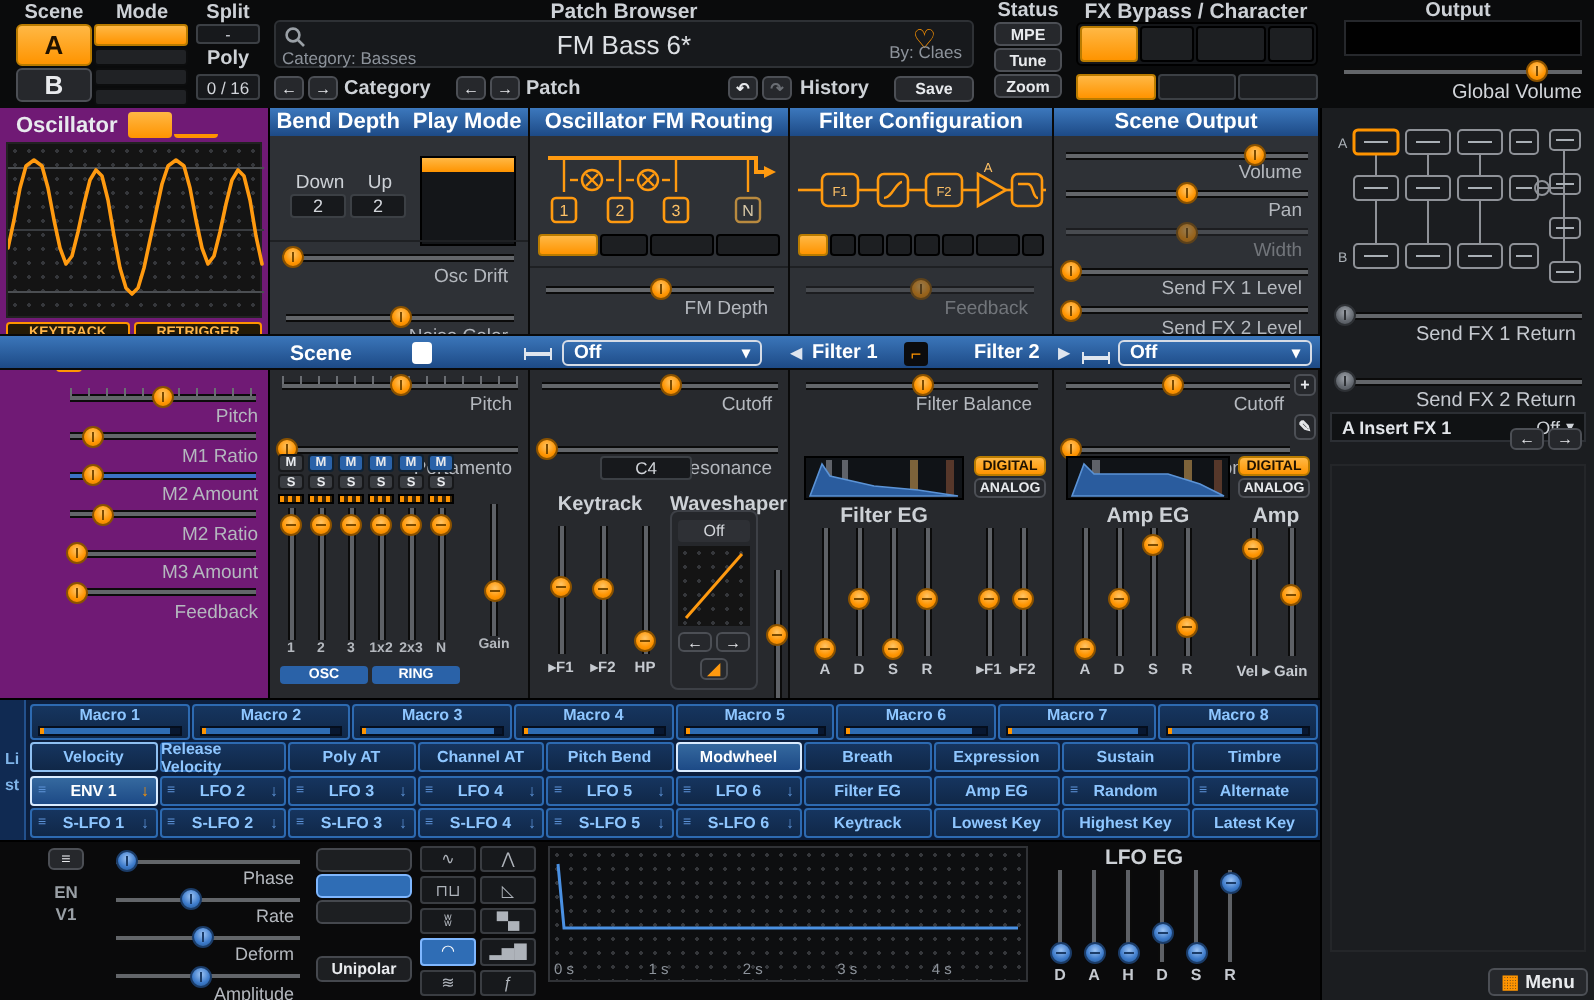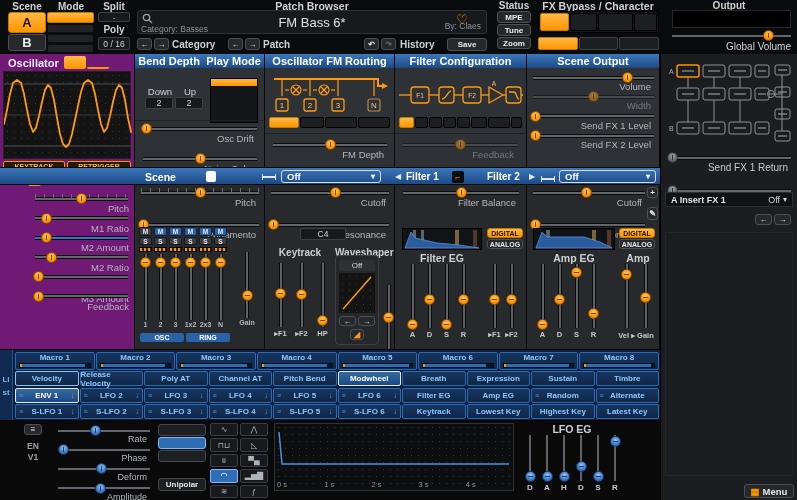--- a/index.html
+++ b/index.html
@@ -214,21 +214,21 @@
             <i class="htrack"></i>
             <i class="hhandle"></i>
           </div>
           <div class="plabel" style="top:12px">M2 Ratio</div>
         </div>
         <div class="prow" style="height: 19.6px; --pos: 4%;">
           <div class="hslider" style="position:absolute;left:33px;right:4px;top:2px">
             <i class="htrack"></i>
             <i class="hhandle"></i>
           </div>
-          <div class="plabel" style="top:24px">M3 Amount</div>
+          <div class="plabel" style="top:12px">M3 Amount</div>
         </div>
         <div class="prow" style="height: 19.6px; --pos: 4%;">
           <div class="hslider" style="position:absolute;left:33px;right:4px;top:2px">
             <i class="htrack"></i>
             <i class="hhandle"></i>
           </div>
           <div class="plabel" style="top:12px">Feedback</div>
         </div>
     </div>
   </div>
@@ -360,20 +360,27 @@
   </div>
 
   <div class="abs" style="left:527px;top:68px;width:133px;height:99px;background:#2e3136;border-right:1px solid #0a0a0a">
     <div class="abs" style="left:6px;top:2px;width:121px">
       <div class="prow" style="height: 19.4px; --pos: 78%;">
           <div class="hslider" style="position:absolute;left:0;right:0;top:2px">
             <i class="htrack"></i>
             <i class="hhandle"></i>
           </div>
           <div class="plabel" style="top:11px">Volume</div>
+        </div>
+        <div class="prow" style="height: 19.4px; --pos: 50%;">
+          <div class="hslider" style="position:absolute;left:0;right:0;top:2px">
+            <i class="htrack"></i>
+            <i class="hhandle"></i>
+          </div>
+          <div class="plabel" style="top:11px">Pan</div>
         </div>
         <div class="prow dim" style="height: 19.4px; --pos: 50%;">
           <div class="hslider" style="position:absolute;left:0;right:0;top:2px">
             <i class="htrack"></i>
             <i class="hhandle"></i>
           </div>
           <div class="plabel" style="top:11px">Width</div>
         </div>
         <div class="prow" style="height: 19.4px; --pos: 2%;">
           <div class="hslider" style="position:absolute;left:0;right:0;top:2px">
@@ -766,21 +773,21 @@
         </div>
       <div class="plabel" style="top:10px;font-size:10px;color:#c6cad0">Send FX 1 Return</div>
     </div>
     <div class="abs prow gray" style="left:8px;top:120px;width:122px">
       <div class="hslider" style="--pos: 3%;">
           <i class="htrack"></i>
           <i class="hhandle"></i>
         </div>
       <div class="plabel" style="top:10px;font-size:10px;color:#c6cad0">Send FX 2 Return</div>
     </div>
-    <div class="abs" style="left:4px;top:138px;width:128px;height:15px;background:#101214;border:1px solid #2c2f34;display:flex;align-items:center;justify-content:space-between;padding:0 5px">
+    <div class="abs" style="left:4px;top:152px;width:128px;height:15px;background:#101214;border:1px solid #2c2f34;display:flex;align-items:center;justify-content:space-between;padding:0 5px">
       <span style="font-size:9px;font-weight:bold;color:#e2e5e9">A Insert FX 1</span>
       <span style="font-size:9px;color:#cfd3d8;display:flex;gap:3px">
         <span>Off</span>
         <span style="font-size:8px">▾</span>
       </span>
     </div>
     <div class="abs dbtn" style="left:94px;top:160px;width:17px;height:11px">←</div>
     <div class="abs dbtn" style="left:113px;top:160px;width:17px;height:11px">→</div>
     <div class="abs" style="left:4px;top:178px;width:128px;height:244px;border:1px solid #242629"></div>
     <div class="abs dbtn" style="left:83px;top:430px;width:50px;height:14px;gap:3px;font-size:9.5px">
@@ -986,33 +993,33 @@
           <span class="mlabel">Latest Key</span>
 
         </div>
     </div>
   </div>
 
   <div class="abs blueh bluev" style="left:0;top:420px;width:660px;height:80px;background:#0a0a0b;border-top:1px solid #000">
     <div class="abs dbtn" style="left:24px;top:3px;width:18px;height:11px">≡</div>
     <div class="abs vtext" style="left:26px;top:20px;width:14px;color:#9aa0a6;line-height:11px;font-size:8.5px">ENV1</div>
     <div class="abs" style="left:46px;top:3px;width:104px">
-      <div class="prow" style="height: 19.2px; --pos: 41%;">
+      <div class="prow" style="height: 19.2px; --pos: 6%;">
           <div class="hslider" style="position:absolute;left:12px;right:0;top:1px">
             <i class="htrack"></i>
             <i class="hhandle"></i>
           </div>
+          <div class="plabel" style="top:10px;font-size:9px">Phase</div>
+        </div>
+        <div class="prow" style="height: 19.2px; --pos: 41%;">
+          <div class="hslider" style="position:absolute;left:12px;right:0;top:1px">
+            <i class="htrack"></i>
+            <i class="hhandle"></i>
+          </div>
           <div class="plabel" style="top:10px;font-size:9px">Rate</div>
-        </div>
-        <div class="prow" style="height: 19.2px; --pos: 6%;">
-          <div class="hslider" style="position:absolute;left:12px;right:0;top:1px">
-            <i class="htrack"></i>
-            <i class="hhandle"></i>
-          </div>
-          <div class="plabel" style="top:10px;font-size:9px">Phase</div>
         </div>
         <div class="prow" style="height: 19.2px; --pos: 47%;">
           <div class="hslider" style="position:absolute;left:12px;right:0;top:1px">
             <i class="htrack"></i>
             <i class="hhandle"></i>
           </div>
           <div class="plabel" style="top:10px;font-size:9px">Deform</div>
         </div>
         <div class="prow" style="height: 19.2px; --pos: 46%;">
           <div class="hslider" style="position:absolute;left:12px;right:0;top:1px">

